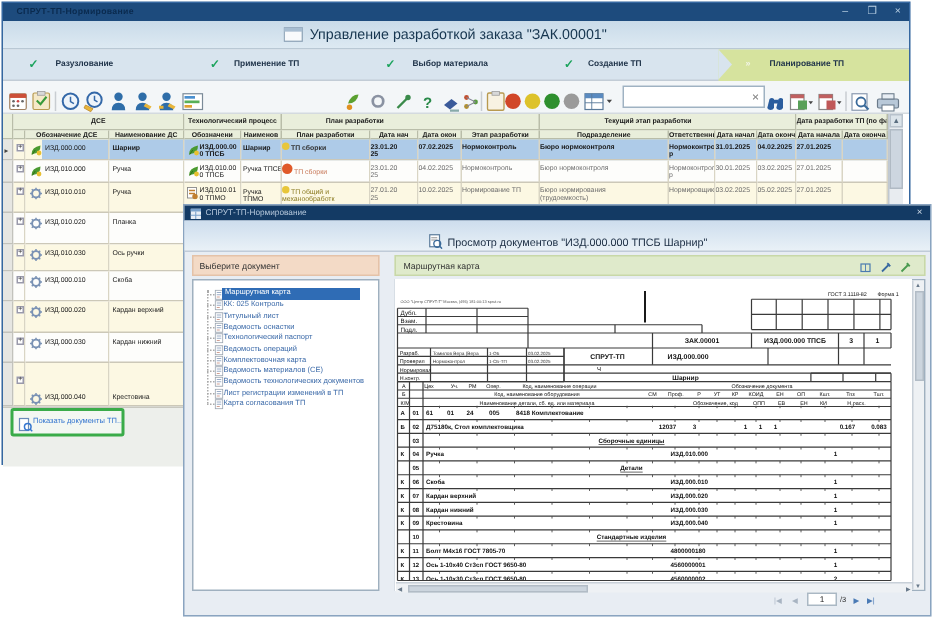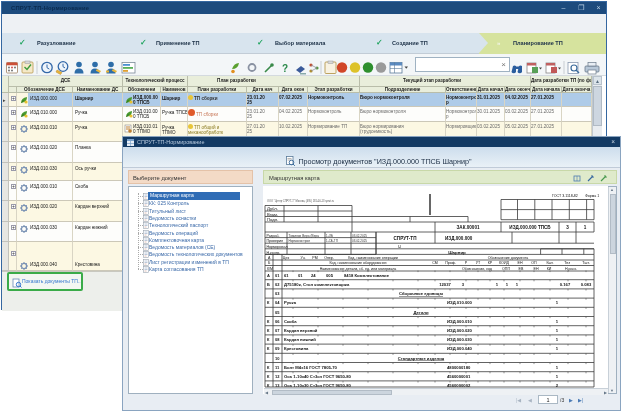--- a/index.html
+++ b/index.html
@@ -34,20 +34,31 @@
 #w2bar .x{position:absolute;right:5px;top:1px;font-size:6.5px;color:#cdd9e6}
 #w2hdr{left:0;top:10px;width:100%;height:21px;background:linear-gradient(#cddded,#e9f1f7);border-bottom:1px solid #c0cbd8;text-align:center;text-indent:15px;font-size:7.2px;color:#1a2c42;line-height:12px;padding-top:9px}
 </style></head><body>
 <div id="w1">
   <div id="w1bar" class="ab">
       <span class="t">СПРУТ-ТП-Нормирование</span>
     <span class="wbtn" style="right:38px">–</span>
       <span class="wbtn" style="right:20px">❐</span>
       <span class="wbtn" style="right:3px">×</span>
   </div>
+  <div id="hdr1" class="ab"><span class="ic"><svg width="13" height="10">
+          <rect x="0.5" y="0.5" width="12" height="9" fill="#f8fafc" stroke="#8aa0b4" stroke-width=".8"></rect>
+          <rect x="0.5" y="0.5" width="12" height="2.6" fill="#a8bed2"></rect>
+          <g stroke="#b0bec c" stroke-width=".6">
+            <line x1="3.5" y1="0" x2="3.5" y2="10"></line>
+            <line x1="6.5" y1="0" x2="6.5" y2="10"></line>
+            <line x1="9.5" y1="0" x2="9.5" y2="10"></line>
+            <line x1="0" y1="5.2" x2="13" y2="5.2"></line>
+            <line x1="0" y1="7.5" x2="13" y2="7.5"></line>
+          </g>
+        </svg></span>Управление разработкой заказа "ЗАК.00001"</div>
   <div id="wiz" class="ab">
     <div class="grn"></div>
       <div class="arr2"></div>
     <span class="chk" style="left:17px">✓</span>
       <span class="step" style="left:35px">Разузлование</span>
     <span class="chk" style="left:138px">✓</span>
       <span class="step" style="left:154px">Применение ТП</span>
     <span class="chk" style="left:255px">✓</span>
       <span class="step" style="left:273px">Выбор материала</span>
     <span class="chk" style="left:374px">✓</span>

